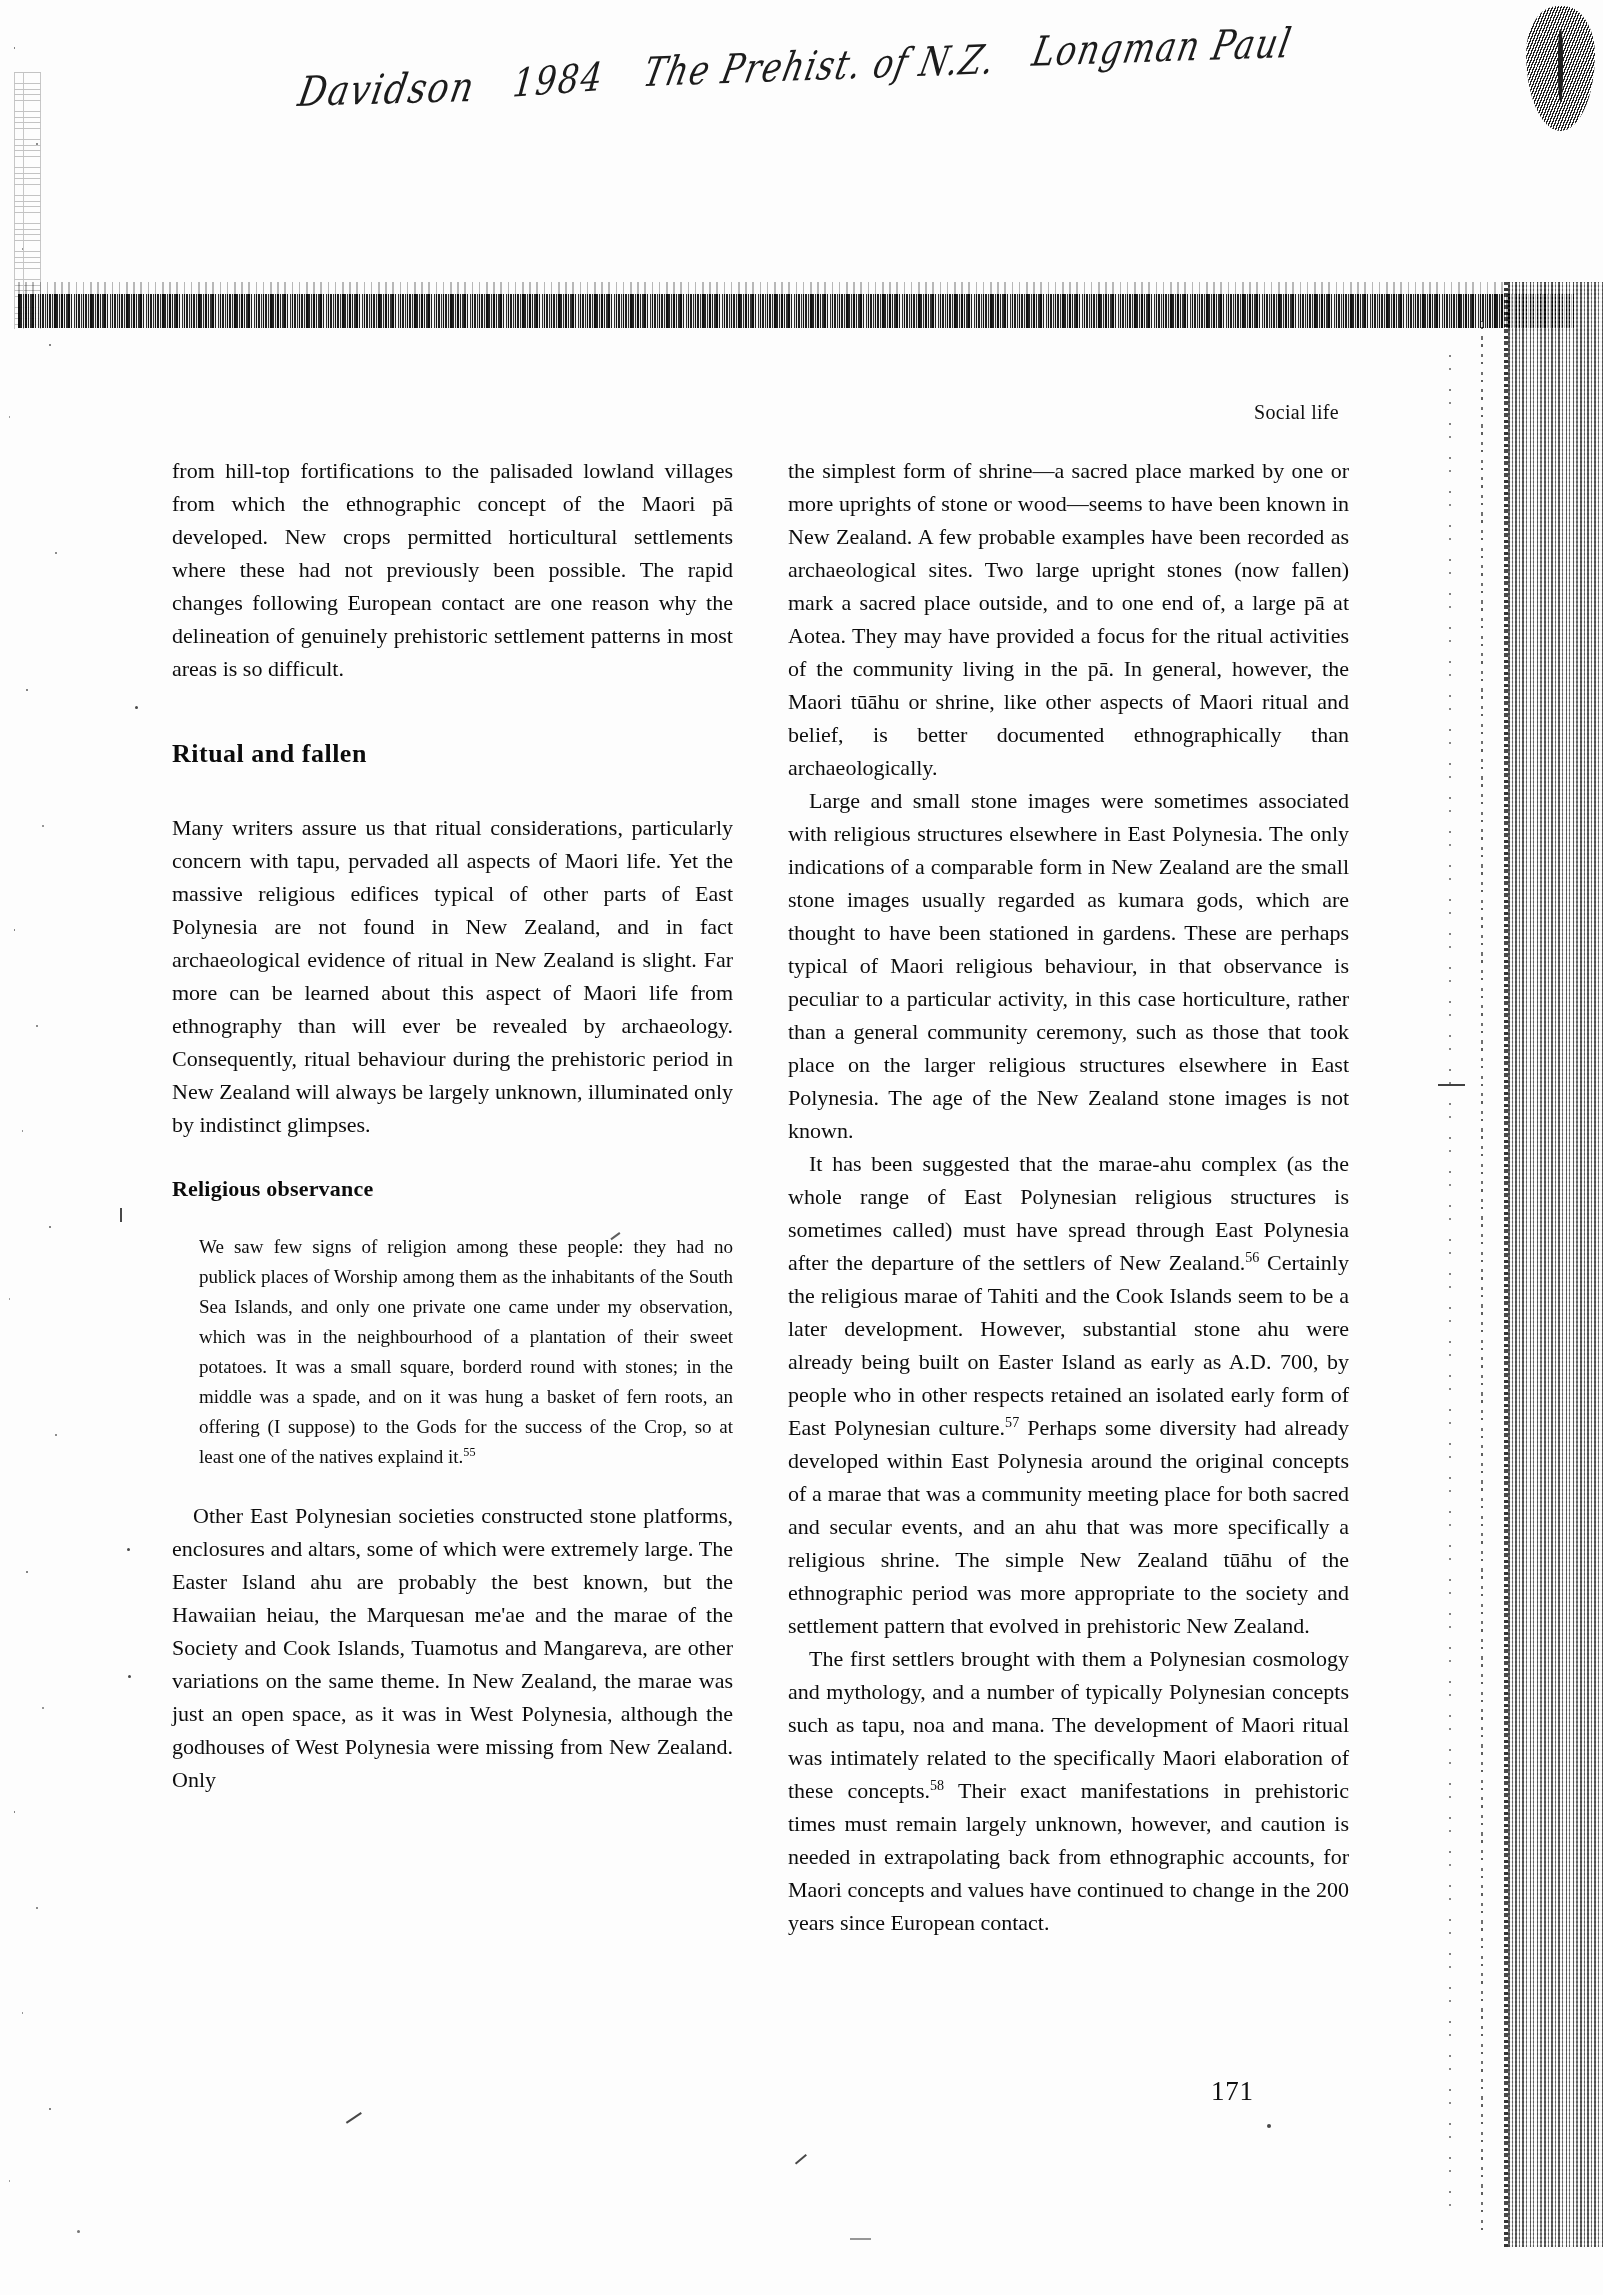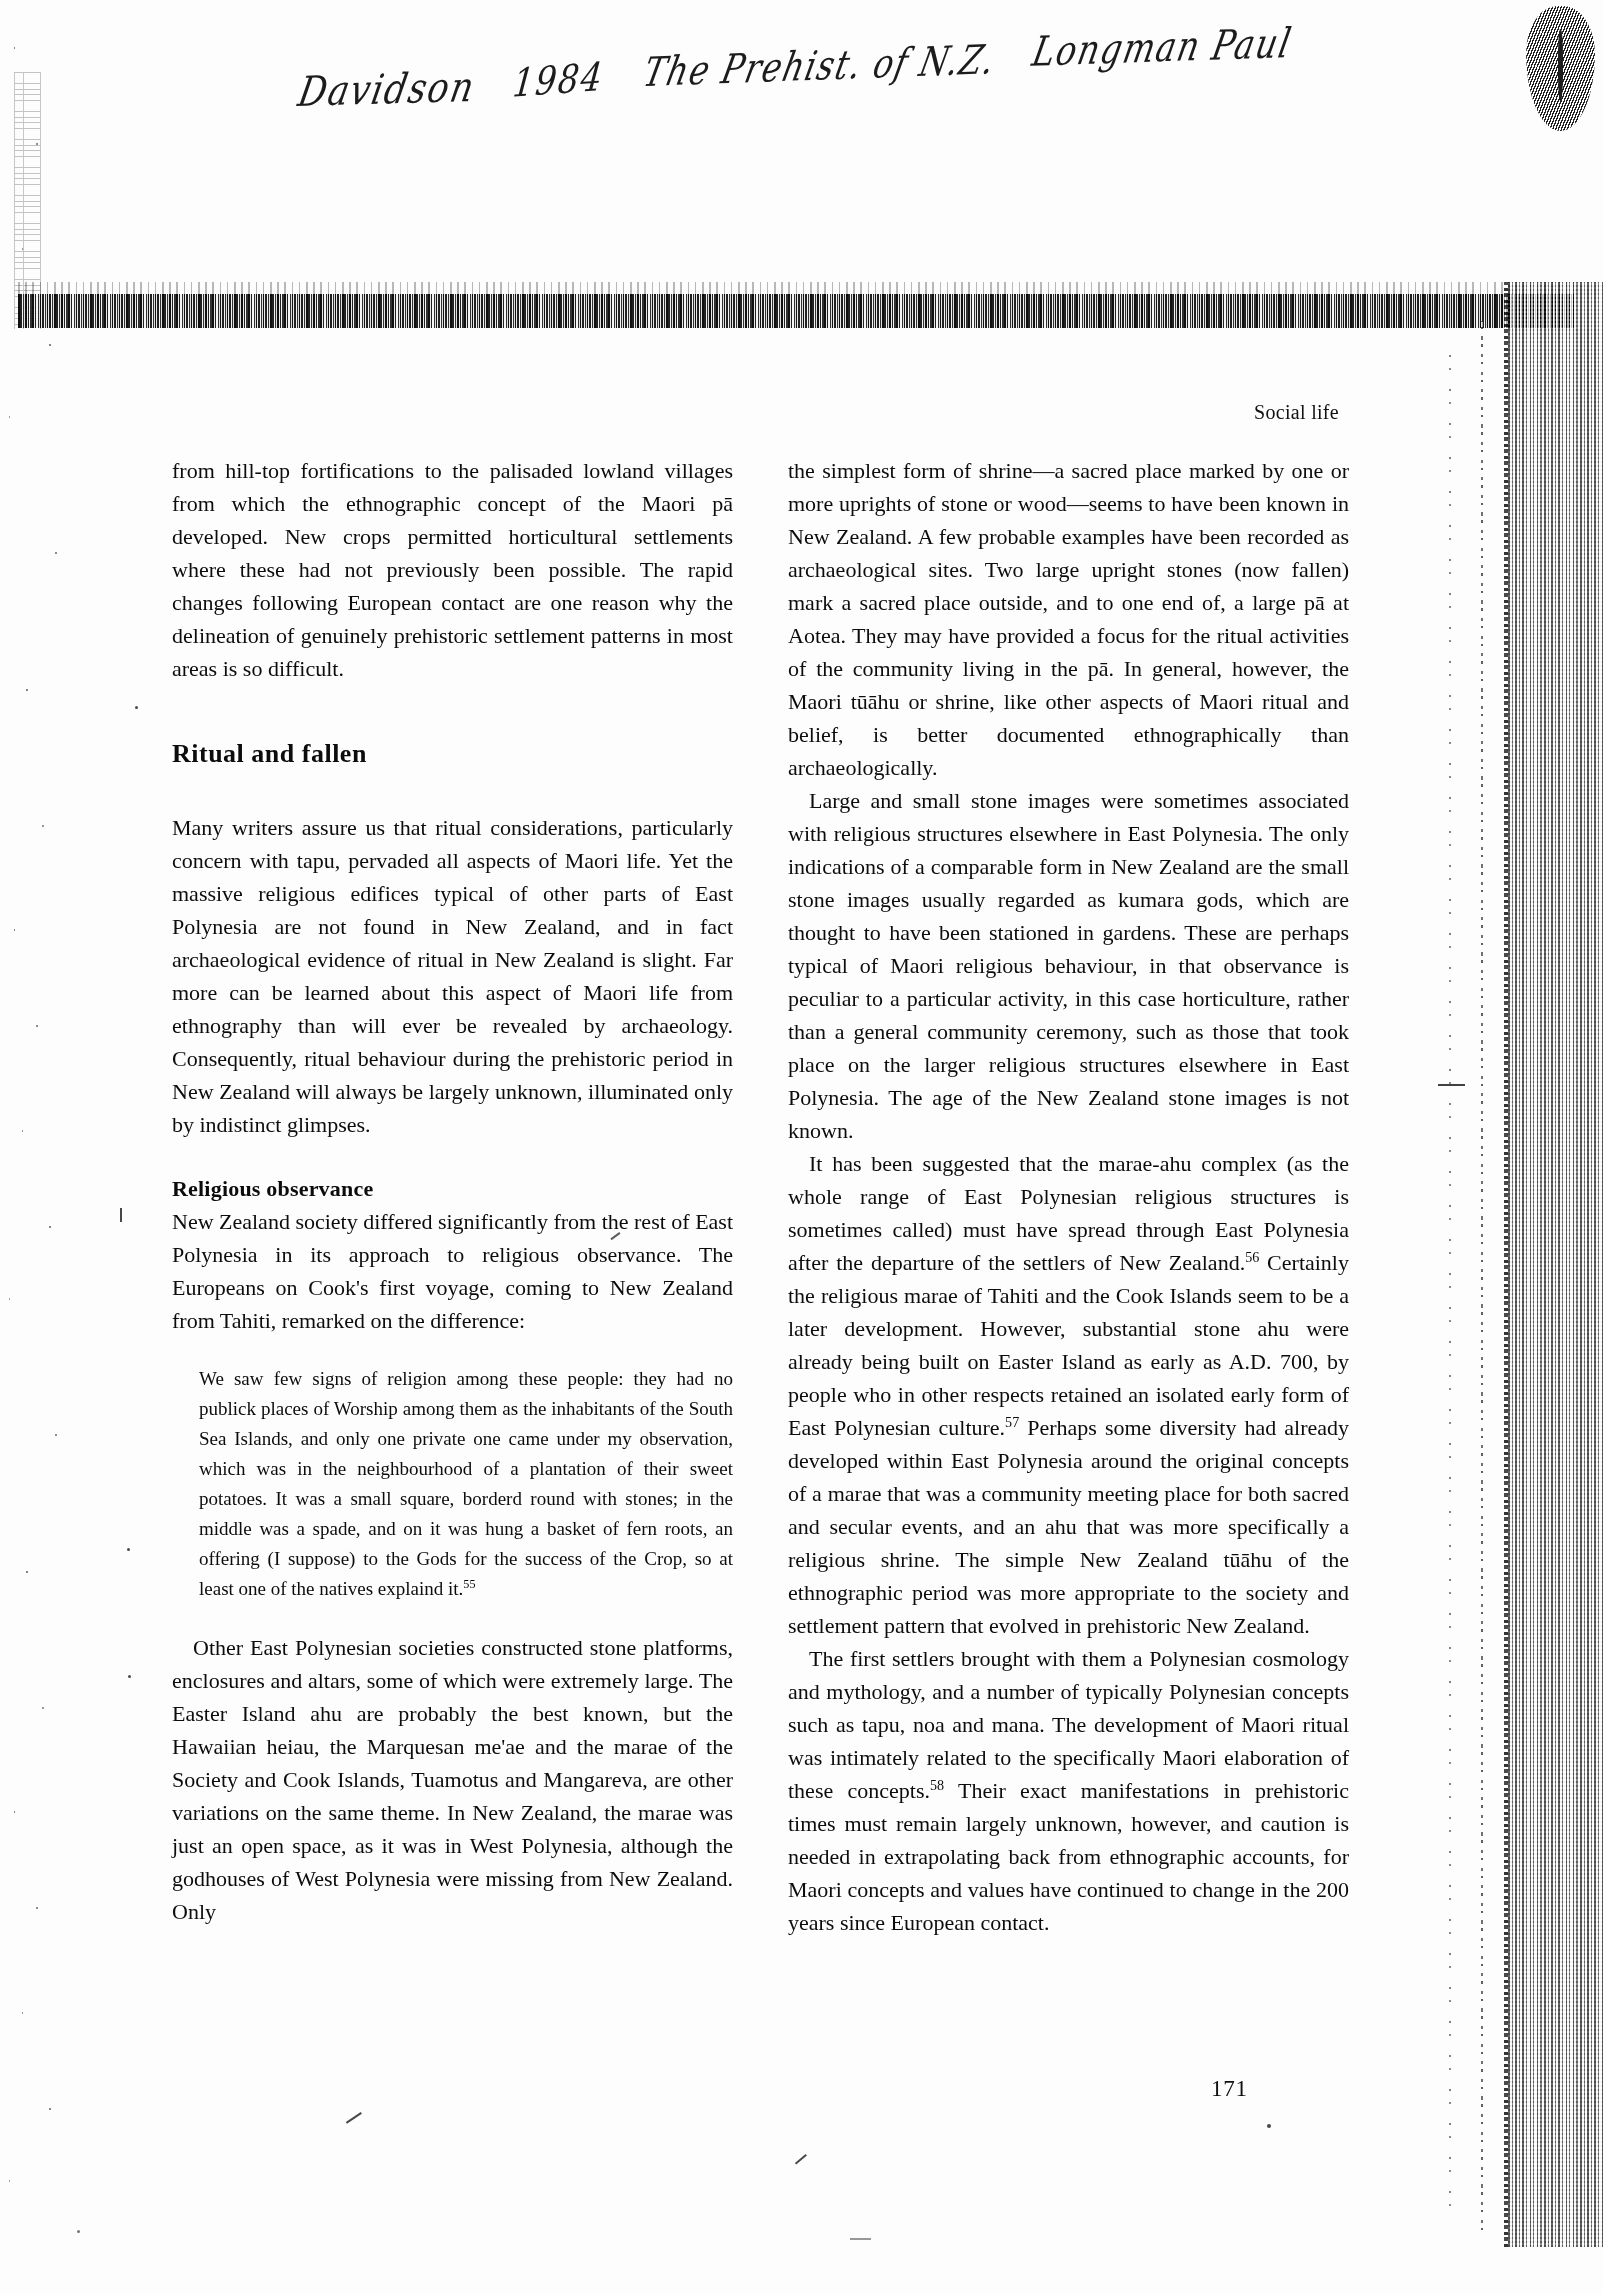--- a/index.html
+++ b/index.html
@@ -207,21 +207,21 @@
     font-size: 19px;
     line-height: 30px;
     text-align: justify;
   }
 
   sup { font-size: .64em; vertical-align: super; line-height: 0; }
 
   .folio {
     position: absolute;
     left: 1211px; top: 2076px;
-    font-size: 23px;
+    font-size: 27px;
     letter-spacing: 0.8px;
     color: #101010;
   }
 
   
   .stray { position:absolute; background:#1a1a1a; opacity:.8; }
   .s1 { left: 135px; top: 706px;  width:3.2px;  height:3.2px; border-radius:50%; }
   .s2 { left: 120px; top: 1208px; width:2.4px;  height:14.4px; }
   .s3 { left: 127px; top: 1548px; width:3.2px;  height:3.2px; border-radius:50%; }
   .s4 { left: 128px; top: 1675px; width:3.2px;  height:3.2px; border-radius:50%; }
@@ -258,21 +258,20 @@
 
   <div class="col col-left">
     <p class="no-indent">from hill-top fortifications to the palisaded lowland villages from which the ethnographic concept of the Maori pā developed. New crops permitted horticultural settlements where these had not previously been possible. The rapid changes following European contact are one reason why the delineation of genuinely prehistoric settlement patterns in most areas is so difficult.</p>
 
     <h2 class="section-title">Ritual and fallen</h2>
 
     <p class="no-indent">Many writers assure us that ritual considerations, particularly concern with tapu, pervaded all aspects of Maori life. Yet the massive religious edifices typical of other parts of East Polynesia are not found in New Zealand, and in fact archaeological evidence of ritual in New Zealand is slight. Far more can be learned about this aspect of Maori life from ethnography than will ever be revealed by archaeology. Consequently, ritual behaviour during the prehistoric period in New Zealand will always be largely unknown, illuminated only by indistinct glimpses.</p>
 
     <h3 class="sub-title">Religious observance</h3>
 
-    <p class="no-indent">New Zealand society differed significantly from the rest of East Polynesia in its approach to religious observance. The Europeans on Cook's first voyage, coming to New Zealand from Tahiti, remarked on the difference:</p>
 
     <blockquote class="extract"><span>We saw few signs of religion among these people: they had no publick places of Worship among them as the inhabitants of the South Sea Islands, and only one private one came under my observation, which was in the neighbourhood of a plantation of their sweet potatoes. It was a small square, borderd round with stones; in the middle was a spade, and on it was hung a basket of fern roots, an offering (I suppose) to the Gods for the success of the Crop, so at least one of the natives explaind it.</span><sup>55</sup></blockquote>
 
     <p class="no-indent" style="text-indent:21px">Other East Polynesian societies constructed stone platforms, enclosures and altars, some of which were extremely large. The Easter Island ahu are probably the best known, but the Hawaiian heiau, the Marquesan me'ae and the marae of the Society and Cook Islands, Tuamotus and Mangareva, are other variations on the same theme. In New Zealand, the marae was just an open space, as it was in West Polynesia, although the godhouses of West Polynesia were missing from New Zealand. Only</p>
   </div>
 
   <div class="col col-right">
     <p class="no-indent">the simplest form of shrine—a sacred place marked by one or more uprights of stone or wood—seems to have been known in New Zealand. A few probable examples have been recorded as archaeological sites. Two large upright stones (now fallen) mark a sacred place outside, and to one end of, a large pā at Aotea. They may have provided a focus for the ritual activities of the community living in the pā. In general, however, the Maori tūāhu or shrine, like other aspects of Maori ritual and belief, is better documented ethnographically than archaeologically.</p>
 
     <p>Large and small stone images were sometimes associated with religious structures elsewhere in East Polynesia. The only indications of a comparable form in New Zealand are the small stone images usually regarded as kumara gods, which are thought to have been stationed in gardens. These are perhaps typical of Maori religious behaviour, in that observance is peculiar to a particular activity, in this case horticulture, rather than a general community ceremony, such as those that took place on the larger religious structures elsewhere in East Polynesia. The age of the New Zealand stone images is not known.</p>

